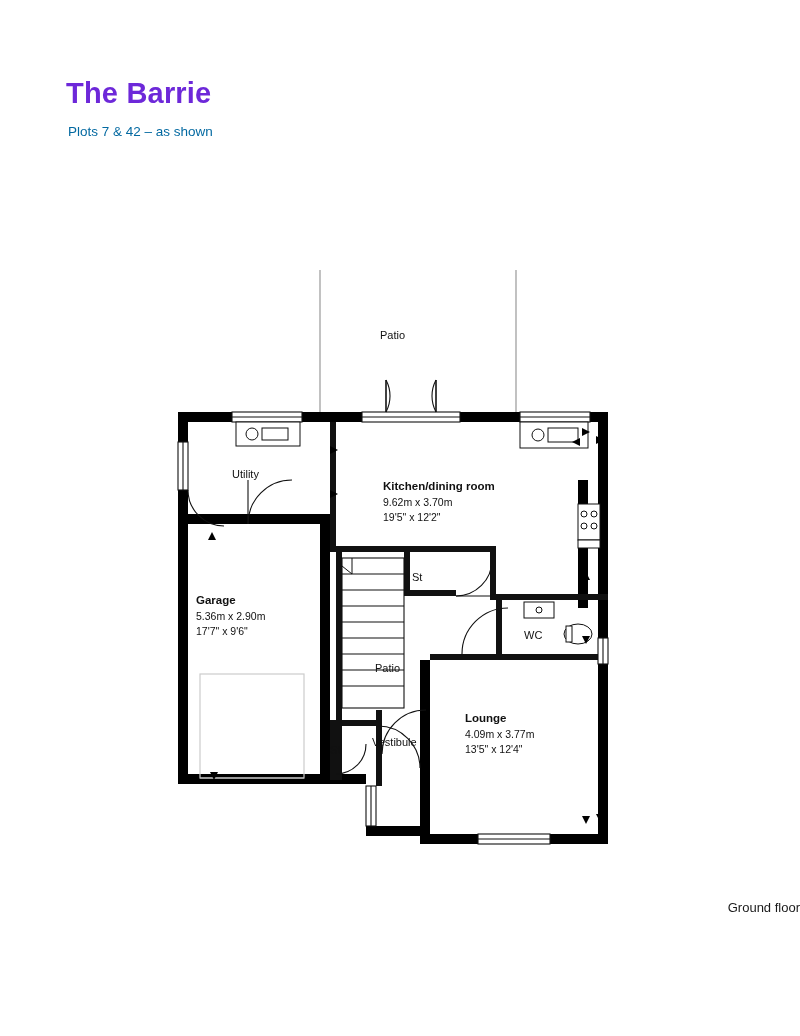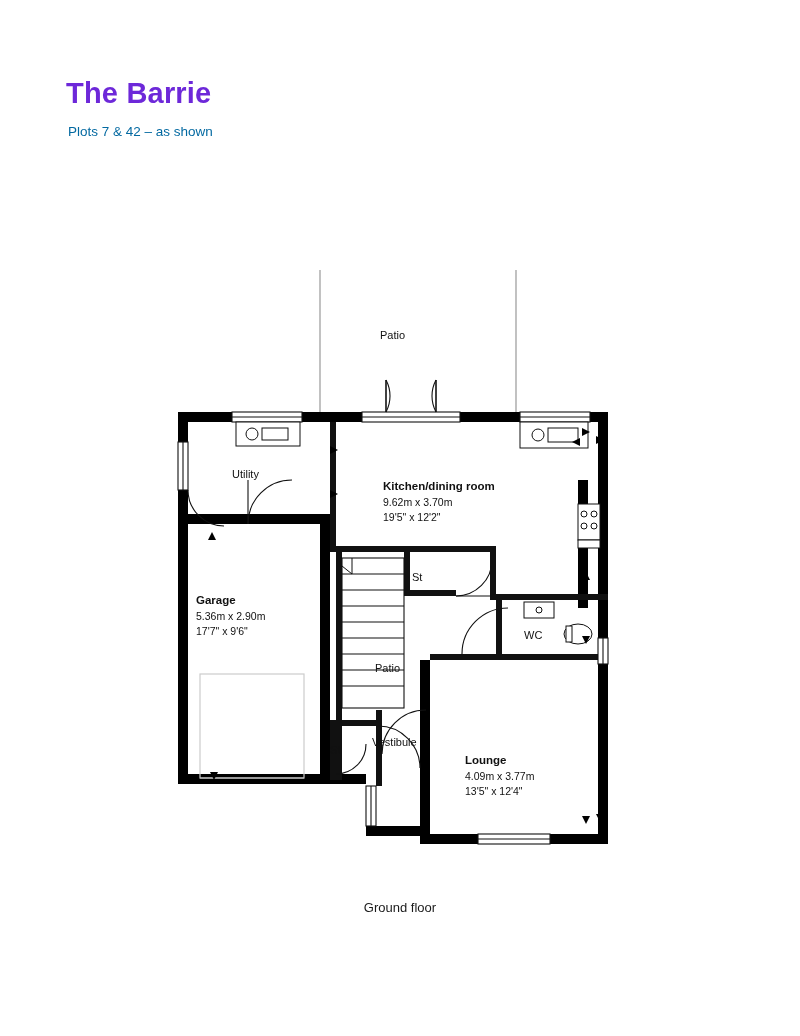--- a/index.html
+++ b/index.html
@@ -73,21 +73,21 @@
   .small-label {
     font-size: 9.5px;
     color: #111111;
   }
 
   #caption {
     position: absolute;
     left: 0;
     top: 900px;
     width: 800px;
-    text-align: center;
+    text-align: right;
     font-size: 13px;
     color: #1a1a1a;
   }
 </style>
 </head>
 <body>
 
 <div id="header">
   <h1 id="title">The Barrie</h1>
   <p class="subtitle">Plots 7 &amp; 42 – as shown</p>
@@ -281,21 +281,21 @@
     <span class="room-dim">9.62m x 3.70m</span>
     <span class="room-dim">19'5" x 12'2"</span>
   </div>
 
   <div class="room-label" style="left:196px; top:352px; width:120px;">
     <span class="room-name">Garage</span>
     <span class="room-dim">5.36m x 2.90m</span>
     <span class="room-dim">17'7" x 9'6"</span>
   </div>
 
-  <div class="room-label" style="left:465px; top:512px; width:120px;">
+  <div class="room-label" style="left:465px; top:470px; width:120px;">
     <span class="room-name">Lounge</span>
     <span class="room-dim">4.09m x 3.77m</span>
     <span class="room-dim">13'5" x 12'4"</span>
   </div>
 
   <div class="room-label room-plain" style="left:375px; top:421px; width:54px;">
     <span class="room-name">Patio</span>
   </div>
 
   <div class="room-label room-plain" style="left:524px; top:388px; width:50px;">

